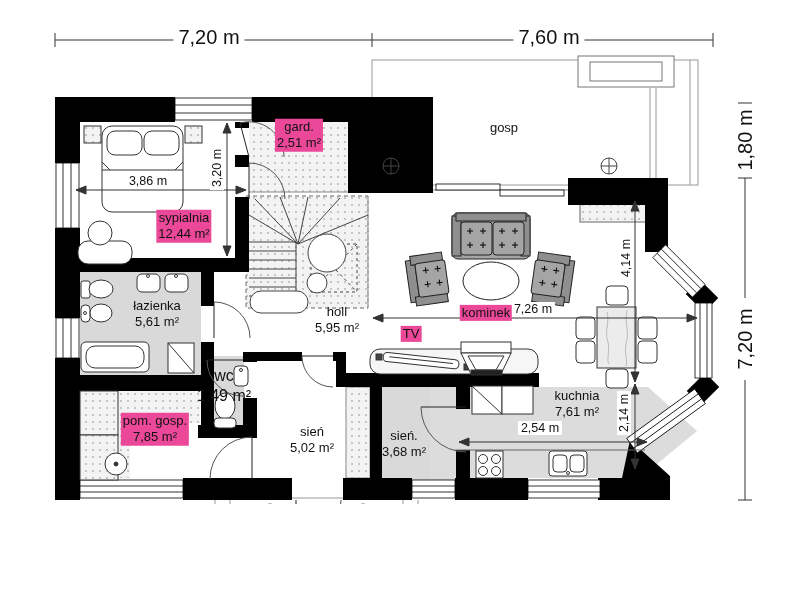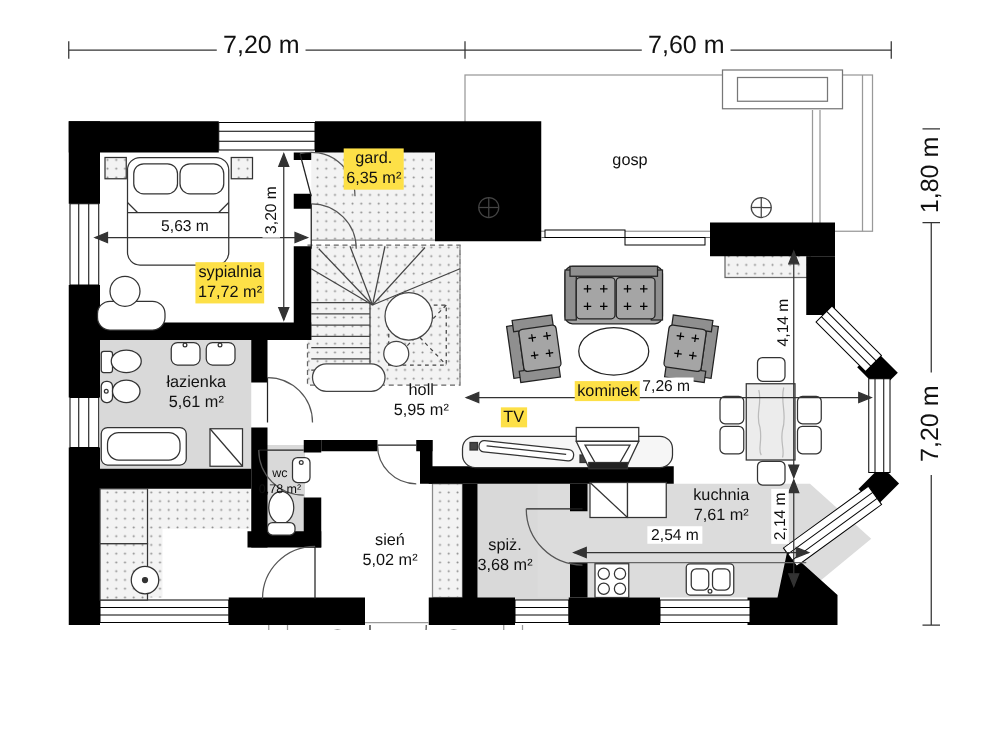--- a/index.html
+++ b/index.html
@@ -2,21 +2,21 @@
 <html><head>
 <meta charset="utf-8">
 <style>
   html,body{margin:0;padding:0;background:#fff;}
   #plan{position:relative;width:801px;height:504px;background:#fff;overflow:hidden;
         font-family:"Liberation Sans", sans-serif;color:#111;}
   #plan svg{position:absolute;left:0;top:0;}
   .lbl{position:absolute;transform:translate(-50%,-50%);text-align:center;
        font-size:13px;line-height:1.25;white-space:nowrap;}
   .lbl span{display:block;}
-  .bg{background:#fde047;padding:0 2px;}
+  .bg{background:#ec4899;padding:0 2px;}
   .dim{position:absolute;transform:translate(-50%,-50%);font-size:12.5px;
        background:#fff;padding:0 3px;white-space:nowrap;}
   .dimbig{position:absolute;transform:translate(-50%,-50%);font-size:20px;
        background:#fff;padding:0 5px;white-space:nowrap;}
   .rot{transform:translate(-50%,-50%) rotate(-90deg);}
 </style>
 </head>
 <body>
 
 <div id="plan">
@@ -415,53 +415,57 @@
           <polygon points="647,442 637,438 637,446"></polygon>
         </g>
   </g>
 </svg>
 
   <div class="dimbig" style="left:209px;top:37px">7,20 m</div>
   <div class="dimbig" style="left:549px;top:37px">7,60 m</div>
   <div class="dimbig rot" style="left:745px;top:140px">1,80 m</div>
   <div class="dimbig rot" style="left:745px;top:339px">7,20 m</div>
 
-  <div class="dim" style="left:148px;top:181px">5,63 m</div>
+  <div class="dim" style="left:148px;top:181px">3,86 m</div>
   <div class="dim rot" style="left:217px;top:168px">3,20 m</div>
   <div class="dim" style="left:533px;top:309px">7,26 m</div>
   <div class="dim rot" style="left:626px;top:258px">4,14 m</div>
   <div class="dim rot" style="left:624px;top:413px">2,14 m</div>
   <div class="dim" style="left:540px;top:428px">2,54 m</div>
 
   <div class="lbl bg" style="left:184px;top:226px">
     <span>sypialnia</span>
-    <span>17,72 m²</span>
+    <span>12,44 m²</span>
   </div>
   <div class="lbl bg" style="left:299px;top:135px">
     <span>gard.</span>
-    <span>6,35 m²</span>
+    <span>2,51 m²</span>
   </div>
   <div class="lbl" style="left:157px;top:314px">
     <span>łazienka</span>
     <span>5,61 m²</span>
   </div>
-  <div class="lbl" style="left:224px;top:386px;font-size:10px">
+  <div class="lbl" style="left:224px;top:386px;font-size:16px">
     <span>wc</span>
-    <span>0,78 m²</span>
+    <span>1,49 m²</span>
+  </div>
+  <div class="lbl bg" style="left:155px;top:429px">
+    <span>pom. gosp.</span>
+    <span>7,85 m²</span>
   </div>
   <div class="lbl" style="left:312px;top:440px">
     <span>sień</span>
     <span>5,02 m²</span>
   </div>
   <div class="lbl" style="left:337px;top:320px">
     <span>holl</span>
     <span>5,95 m²</span>
   </div>
   <div class="lbl" style="left:404px;top:444px">
-    <span>spiż.</span>
+    <span>sień.</span>
     <span>3,68 m²</span>
   </div>
   <div class="lbl" style="left:577px;top:404px">
     <span>kuchnia</span>
     <span>7,61 m²</span>
   </div>
   <div class="lbl" style="left:504px;top:128px">
     <span>gosp</span>
   </div>
   <div class="lbl bg" style="left:411px;top:334px">TV</div>

